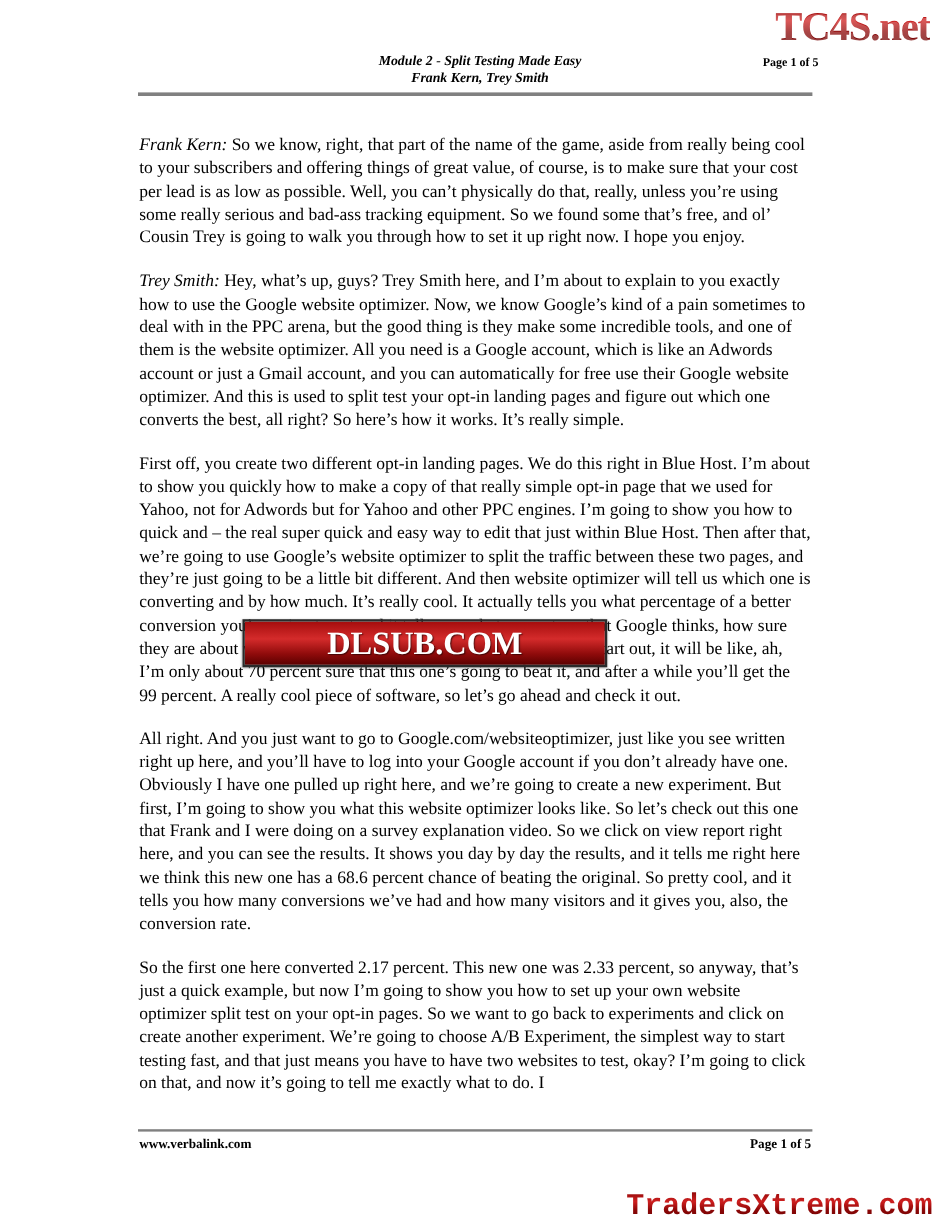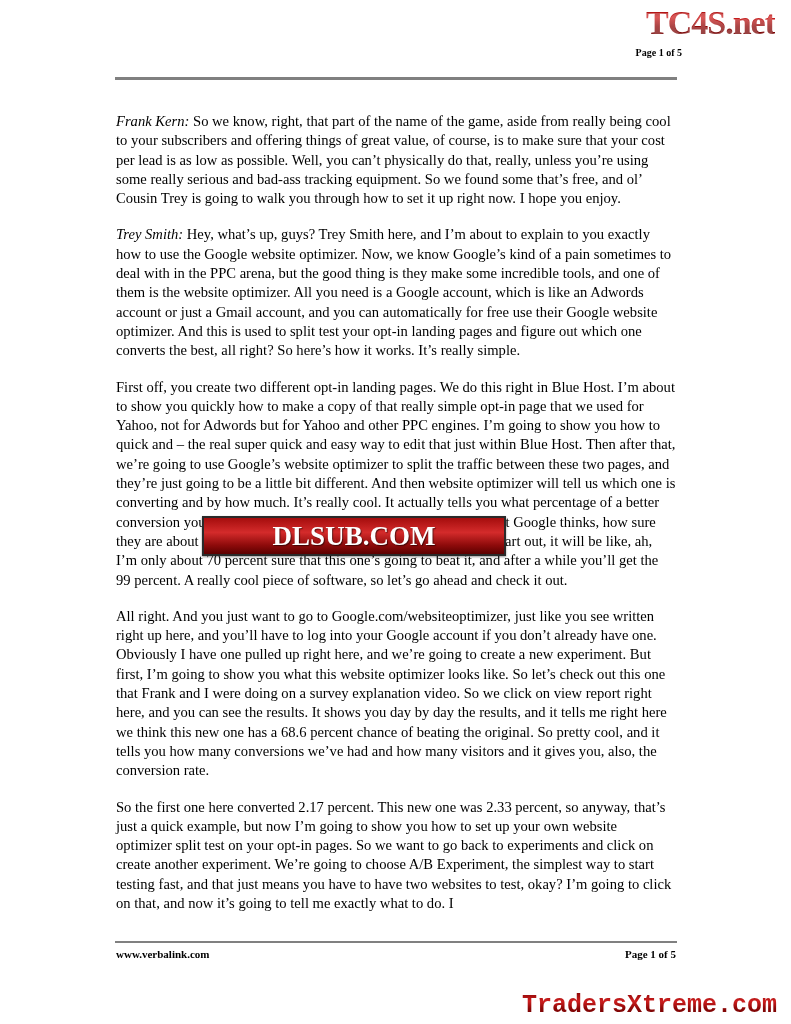--- a/index.html
+++ b/index.html
@@ -143,20 +143,22 @@
   }
 </style>
 </head>
 <body>
 
 <div class="page">
 
   <div class="wm-top">TC4S.net</div>
 
   <div class="header">
+    <div>Module 2 - Split Testing Made Easy</div>
+    <div>Frank Kern, Trey Smith</div>
     <div class="pg">Page 1 of 5</div>
   </div>
 
   <div class="rule-top"></div>
 
   <div class="body">
     <p><span class="spk">Frank Kern:</span><span>  So we know, right, that part of the name of the game, aside from really being cool to your subscribers and offering things of great value, of course, is to make sure that your cost per lead is as low as possible.  Well, you can’t physically do that, really, unless you’re using some really serious and bad-ass tracking equipment.  So we found some that’s free, and ol’ Cousin Trey is going to walk you through how to set it up right now.  I hope you enjoy.</span></p>
     <p><span class="spk">Trey Smith:</span><span>  Hey, what’s up, guys?  Trey Smith here, and I’m about to explain to you exactly how to use the Google website optimizer.  Now, we know Google’s kind of a pain sometimes to deal with in the PPC arena, but the good thing is they make some incredible tools, and one of them is the website optimizer.  All you need is a Google account, which is like an Adwords account or just a Gmail account, and you can automatically for free use their Google website optimizer.  And this is used to split test your opt-in landing pages and figure out which one converts the best, all right?  So here’s how it works.  It’s really simple.</span></p>
     <p><span>First off, you create two different opt-in landing pages.  We do this right in Blue Host.  I’m about to show you quickly how to make a copy of that really simple opt-in page that we used for Yahoo, not for Adwords but for Yahoo and other PPC engines.  I’m going to show you how to quick and – the real super quick and easy way to edit that just within Blue Host.  Then after that, we’re going to use Google’s website optimizer to split the traffic between these two pages, and they’re just going to be a little bit different.  And then website optimizer will tell us which one is converting and by how much.  It’s really cool.  It actually tells you what percentage of a better conversion you’re going to get and it tells you what percentage that Google thinks, how sure they are about which one’s going to win.  So right when you first start out, it will be like, ah, I’m only about 70 percent sure that this one’s going to beat it, and after a while you’ll get the 99 percent.  A really cool piece of software, so let’s go ahead and check it out.</span></p>
     <p><span>All right.  And you just want to go to Google.com/websiteoptimizer, just like you see written right up here, and you’ll have to log into your Google account if you don’t already have one.  Obviously I have one pulled up right here, and we’re going to create a new experiment.  But first, I’m going to show you what this website optimizer looks like.  So let’s check out this one that Frank and I were doing on a survey explanation video.  So we click on view report right here, and you can see the results.  It shows you day by day the results, and it tells me right here we think this new one has a 68.6 percent chance of beating the original.  So pretty cool, and it tells you how many conversions we’ve had and how many visitors and it gives you, also, the conversion rate.</span></p>

